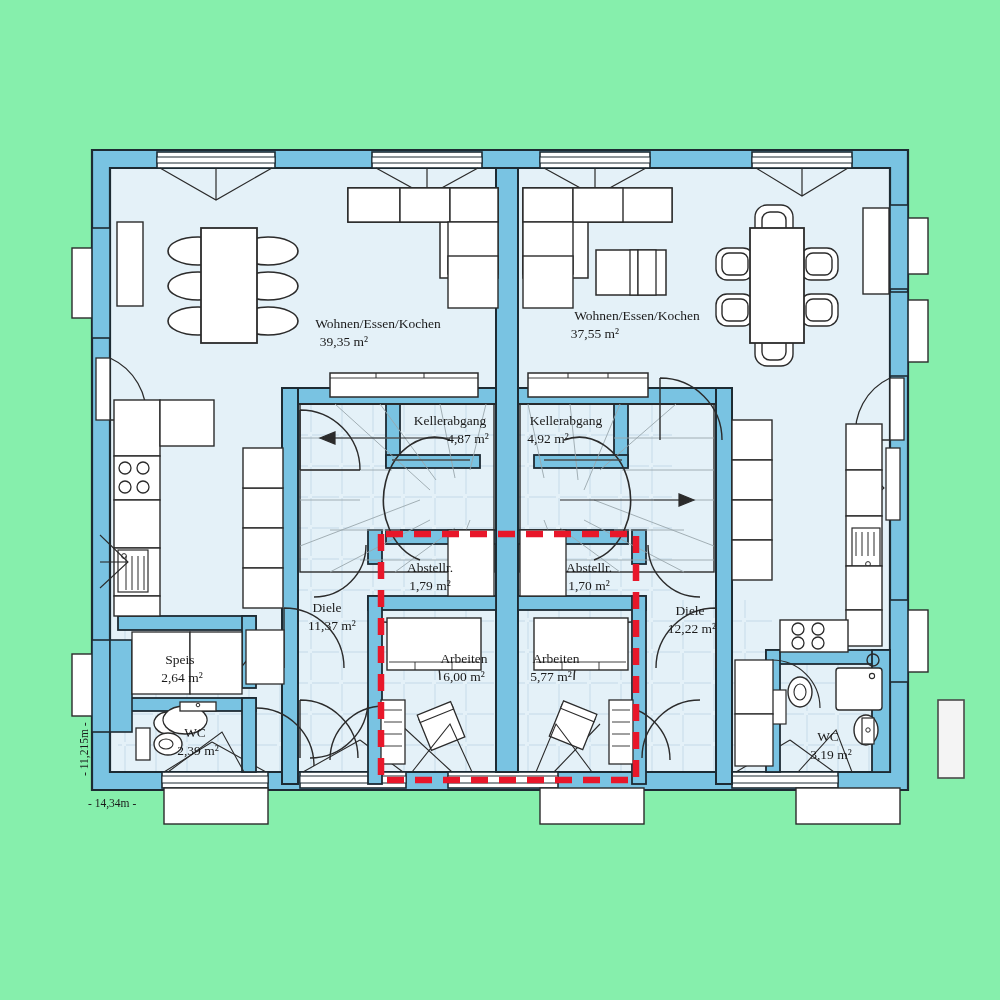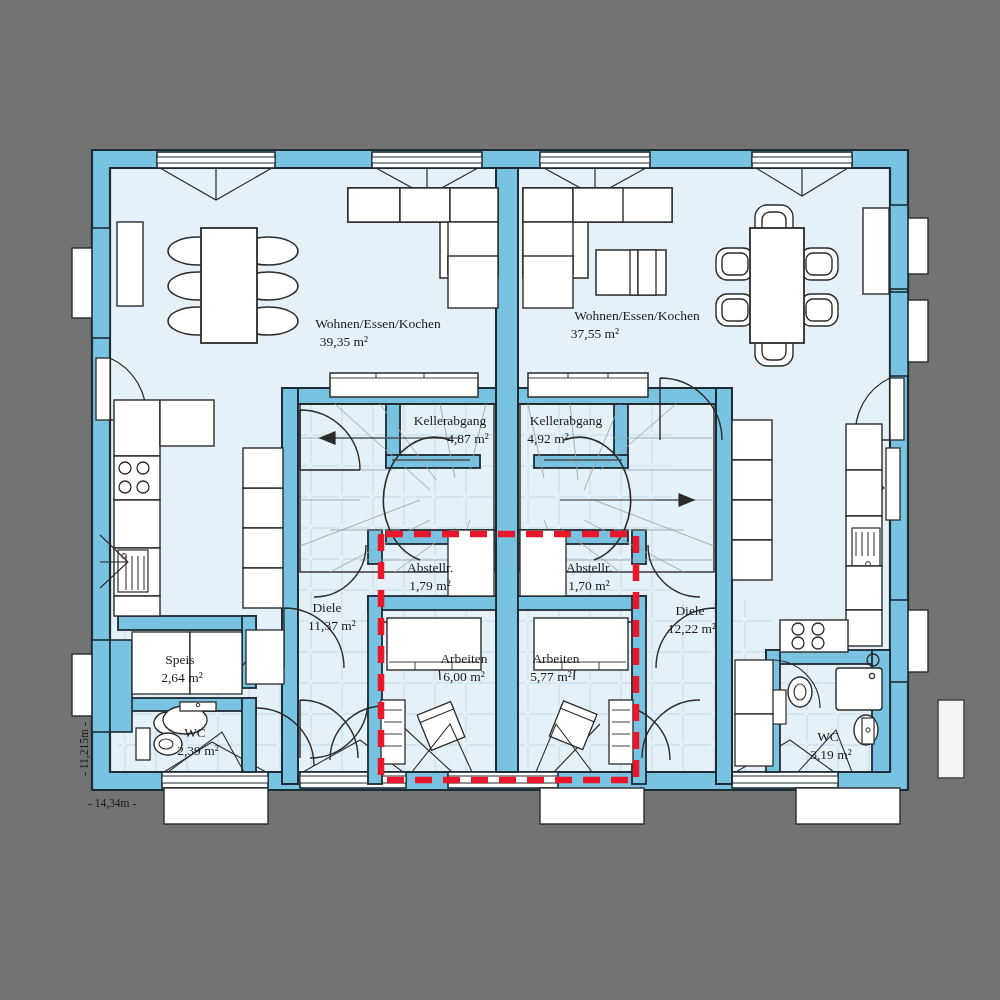--- a/index.html
+++ b/index.html
@@ -1,17 +1,17 @@
 <!DOCTYPE html>
 <html><head>
 <meta charset="utf-8">
 <style>
   html,body{margin:0;padding:0;background:#ffffff;}
   body{width:1000px;height:1000px;font-family:"Liberation Serif",serif;}
-  #stage{position:relative;width:1000px;height:1000px;overflow:hidden;background:#737373;}
+  #stage{position:relative;width:1000px;height:1000px;overflow:hidden;background:#86efac;}
   svg{display:block;}
   .rlabel{font-family:"Liberation Serif",serif;font-size:13.5px;fill:#1a1a1a;}
   .rarea{font-family:"Liberation Serif",serif;font-size:13.5px;fill:#1a1a1a;}
   .dimlabel{font-family:"Liberation Serif",serif;font-size:11.5px;fill:#1a1a1a;}
 </style>
 </head>
 <body>
 
 <div id="stage">
 <svg id="plan" width="1000" height="1000" viewBox="0 0 1000 1000">

